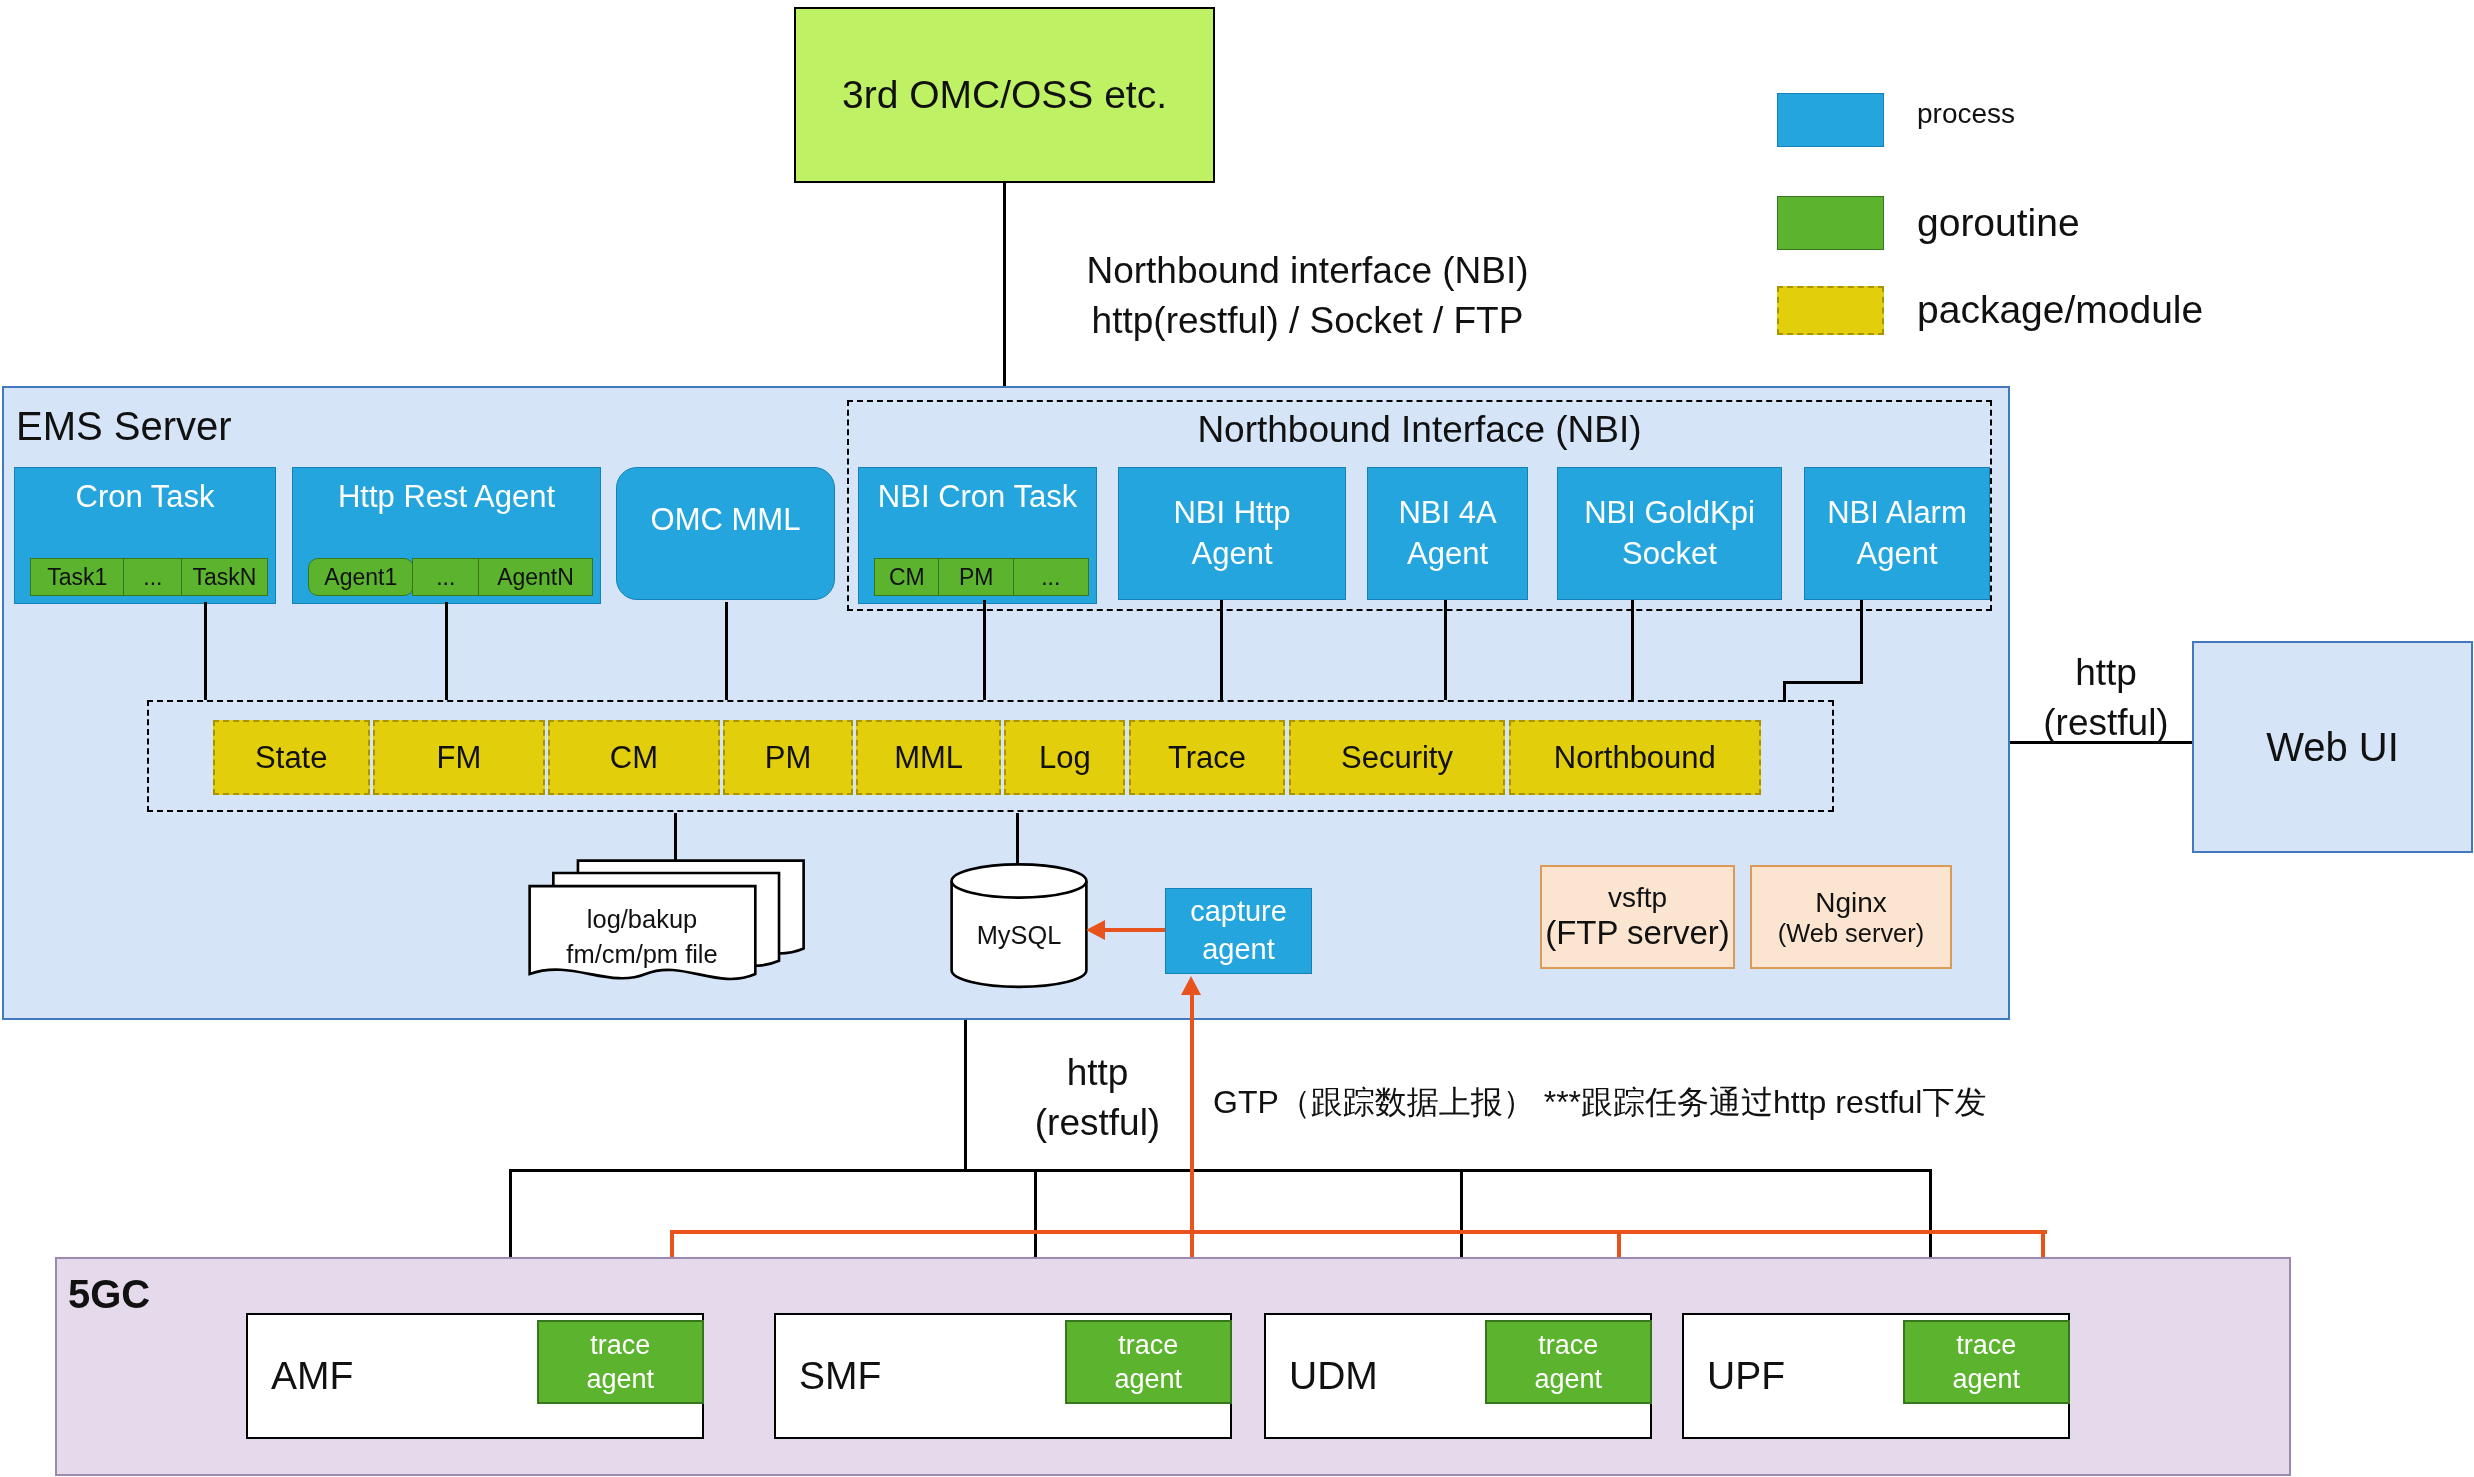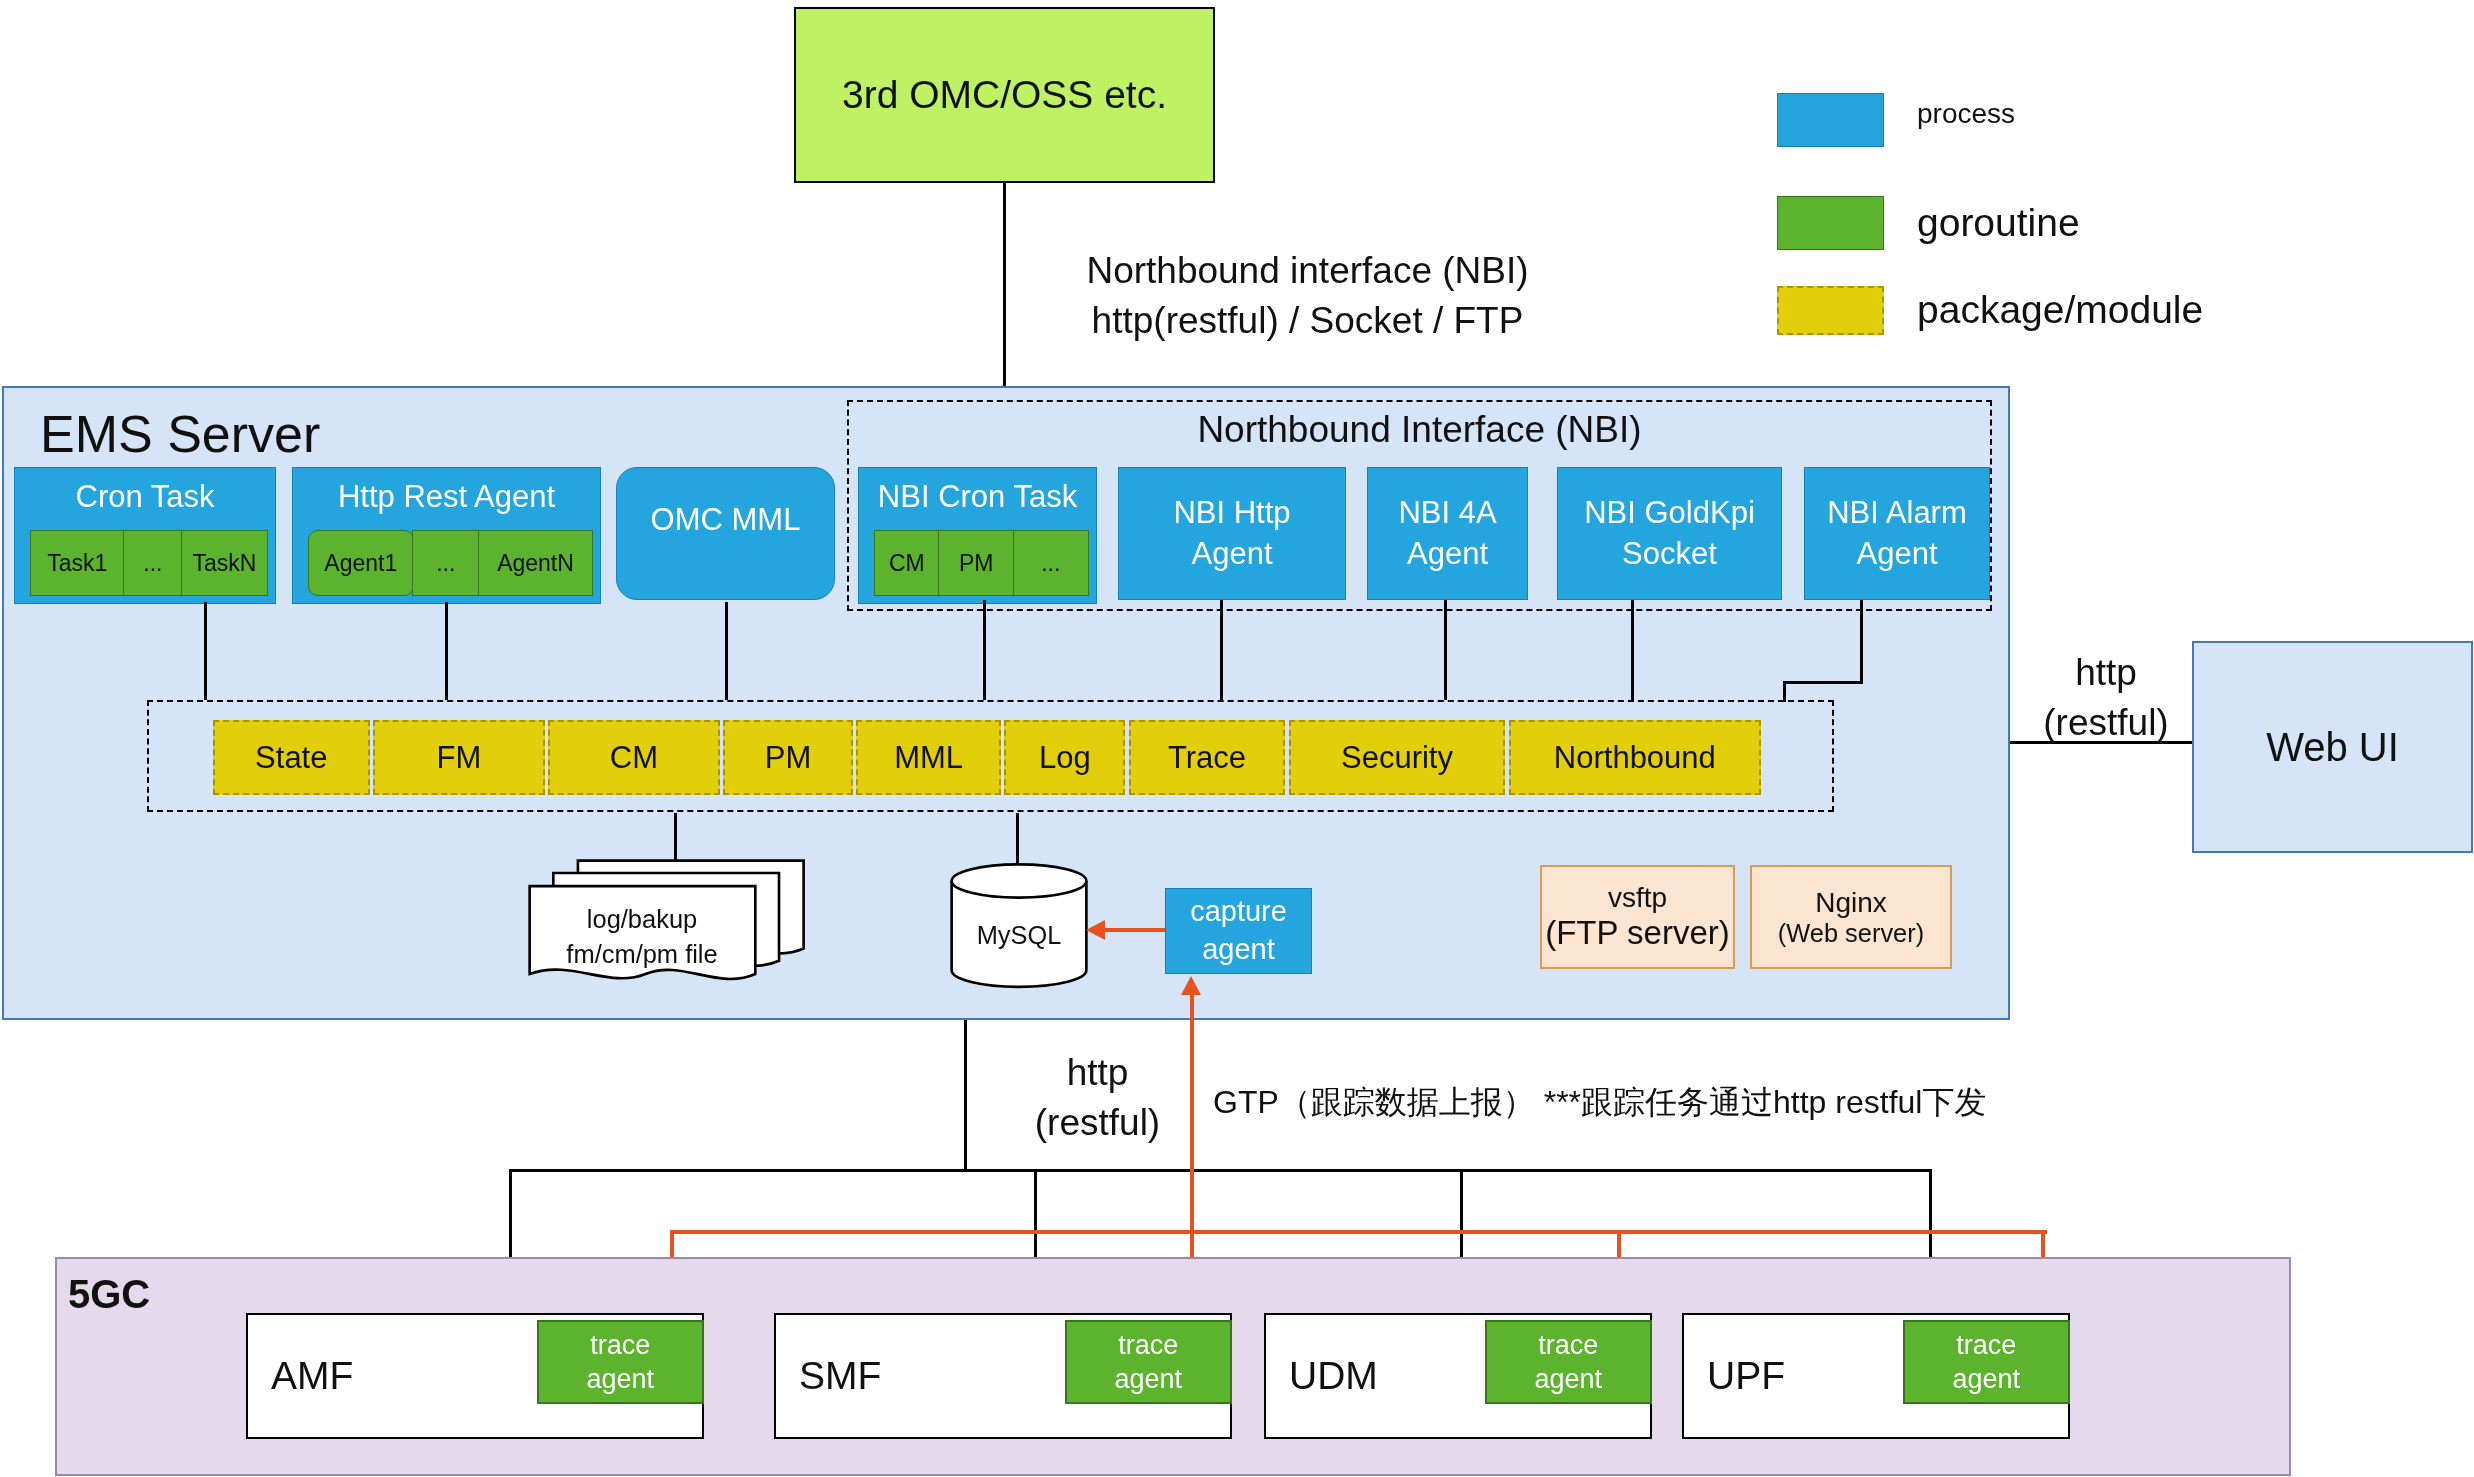--- a/index.html
+++ b/index.html
@@ -5,21 +5,21 @@
   * { margin:0; padding:0; box-sizing:border-box; }
   body { font-family:"Liberation Sans", sans-serif; background:#fff; color:#111; }
   .canvas { position:relative; width:2475px; height:1478px; background:#fff; overflow:hidden; }
   .abs { position:absolute; }
   .cbox { position:absolute; display:flex; align-items:center; justify-content:center; text-align:center; }
   .colbox { position:absolute; display:flex; flex-direction:column; align-items:center; text-align:center; }
   .ext { background:#bef264; border:2.6px solid #000; font-size:39px; }
   .proc { background:#25A5DE; border:1.8px solid #1581B8; color:#fff; }
   .proc-parent { font-size:31px; padding-top:11.4px; }
   .plain-proc { font-size:31px; line-height:1.3; }
-  .minirow { position:absolute; left:15px; right:7px; bottom:7px; height:66px; display:flex; }
+  .minirow { position:absolute; left:15px; right:7px; bottom:7px; height:38px; display:flex; }
   .mini { background:#5CB32E; border:1.8px solid #38761D; color:#111; display:flex; align-items:center; justify-content:center; font-size:23px; }
   .mini + .mini { margin-left:-1.8px; }
   .pkg { background:#E3CE0B; border:2.6px dashed #A89300; color:#111; display:flex; align-items:center; justify-content:center; font-size:31px; }
   .dashframe { position:absolute; border:2.6px dashed #000; }
   .hl { position:absolute; height:2.6px; background:#000; }
   .vl { position:absolute; width:2.6px; background:#000; }
   .ohl { position:absolute; height:3.5px; background:#E8531D; }
   .ovl { position:absolute; width:3.5px; background:#E8531D; }
   .arr-left { position:absolute; width:0; height:0; border-top:10.5px solid transparent; border-bottom:10.5px solid transparent; border-right:19.3px solid #E8531D; }
   .arr-up { position:absolute; width:0; height:0; border-left:10.5px solid transparent; border-right:10.5px solid transparent; border-bottom:19.3px solid #E8531D; }
@@ -46,21 +46,21 @@
   </div>
 
   <div class="abs" style="left:1777px;top:93px;width:107px;height:54px;background:#25A5DE;border:1.8px solid #1581B8;"></div>
   <div class="abs" style="left:1917px;top:98px;font-size:28px;">process</div>
   <div class="abs" style="left:1777px;top:196px;width:107px;height:54px;background:#5CB32E;border:1.8px solid #38761D;"></div>
   <div class="abs" style="left:1917px;top:201px;font-size:39px;">goroutine</div>
   <div class="abs" style="left:1777px;top:286px;width:107px;height:49px;background:#E3CE0B;border:2.6px dashed #A89300;"></div>
   <div class="abs" style="left:1917px;top:288px;font-size:39px;">package/module</div>
 
   <div class="abs bigblue" style="left:1.8px;top:386px;width:2008px;height:634px;"></div>
-  <div class="abs" style="left:16px;top:404px;font-size:52px;margin-left:24px;">EMS Server</div>
+  <div class="abs" style="left:16px;top:404px;font-size:40px;">EMS Server</div>
 
   <div class="colbox proc proc-parent" style="left:14px;top:467px;width:262px;height:137px;">
     <span>Cron Task</span>
     <div class="minirow">
       <div class="mini" style="flex:1.2;">Task1</div>
       <div class="mini" style="flex:0.75;">...</div>
       <div class="mini" style="flex:1.1;">TaskN</div>
     </div>
   </div>
 

